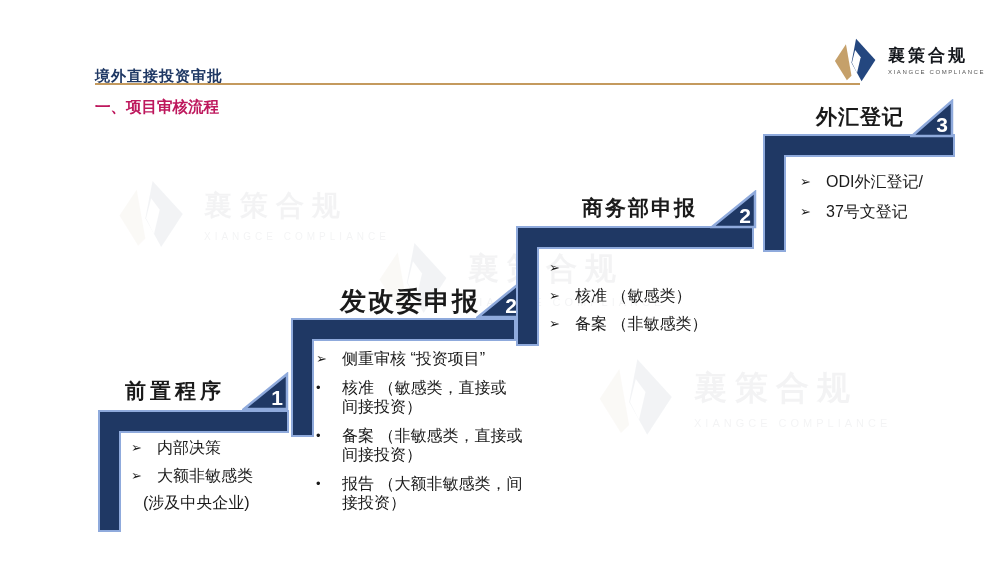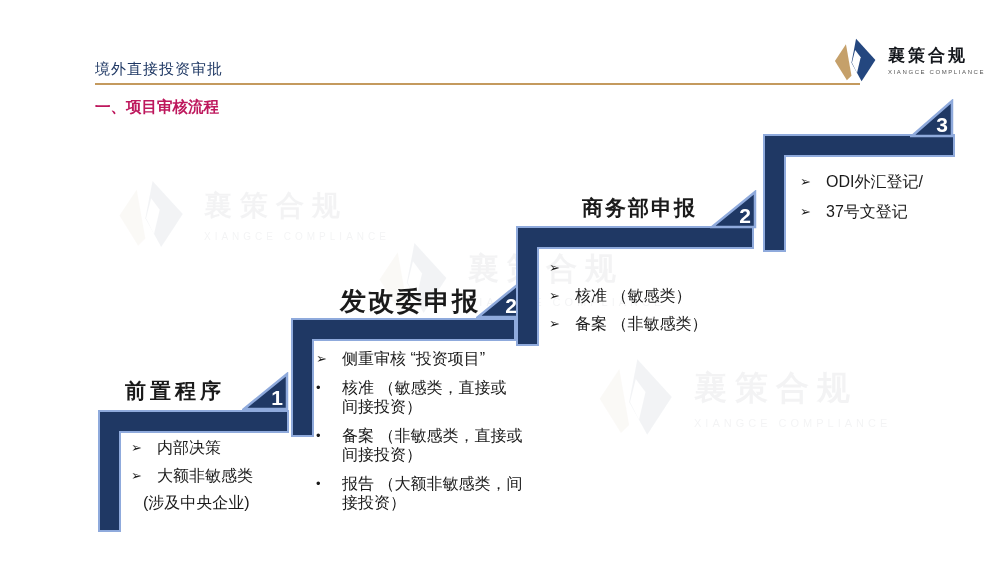--- a/index.html
+++ b/index.html
@@ -1,20 +1,20 @@
 <!DOCTYPE html>
 <html><head>
 <meta charset="utf-8">
 <style>
   html,body{margin:0;padding:0;background:#fff;}
   .slide{position:relative;width:1000px;height:562px;background:#ffffff;overflow:hidden;
          font-family:"Liberation Sans","DejaVu Sans",sans-serif;}
 
   
-  .hdr-title{position:absolute;left:95px;top:60px;font-size:15px;font-weight:normal;
+  .hdr-title{position:absolute;left:95px;top:67px;font-size:15px;font-weight:bold;
              color:#1F3864;letter-spacing:1px;}
   .gold-line{position:absolute;left:95px;top:83px;width:765px;height:2px;background:#C49A5E;}
   .brand{position:absolute;left:834px;top:36px;display:flex;align-items:center;}
   .brand .mark{width:46px;height:48px;}
   .brand-txt{margin-left:8px;display:flex;flex-direction:column;}
   .brand-name{font-size:17px;font-weight:bold;color:#15181d;letter-spacing:3px;line-height:20px;}
   .brand-sub{font-size:6px;color:#555;letter-spacing:1.6px;margin-top:3px;}
 
   .page-title{position:absolute;left:95px;top:97px;font-size:15.5px;font-weight:bold;color:#be185d;}
 
@@ -170,20 +170,21 @@
     </div>
     <div class="brow">
       <span class="marker">➢</span>
       <span class="btext">备案 （非敏感类）</span>
     </div>
   </div>
 
   <svg class="lshape" style="left:763px;top:134px;" width="193" height="119" viewBox="0 0 193 119">
     <polygon points="1,1 191,1 191,22 22,22 22,117 1,117" fill="#1F3864" stroke="#8FAADC" stroke-width="2"></polygon>
   </svg>
+  <div class="step-title" style="left:816px;top:103px;font-size:21px;letter-spacing:1px;">外汇登记</div>
   <svg class="tri" style="left:910px;top:99px;" width="44" height="39" viewBox="0 0 44 39">
     <polygon points="2,37 42,37 42,2" fill="#1F3864" stroke="#8FAADC" stroke-width="2.5"></polygon>
     <text x="38" y="33" text-anchor="end" font-size="21" font-weight="bold" fill="#ffffff">3</text>
   </svg>
   <div class="bullets s4" style="left:800px;top:172px;width:175px;">
     <div class="brow">
       <span class="marker">➢</span>
       <span class="btext">ODI外汇登记/</span>
     </div>
     <div class="brow">

